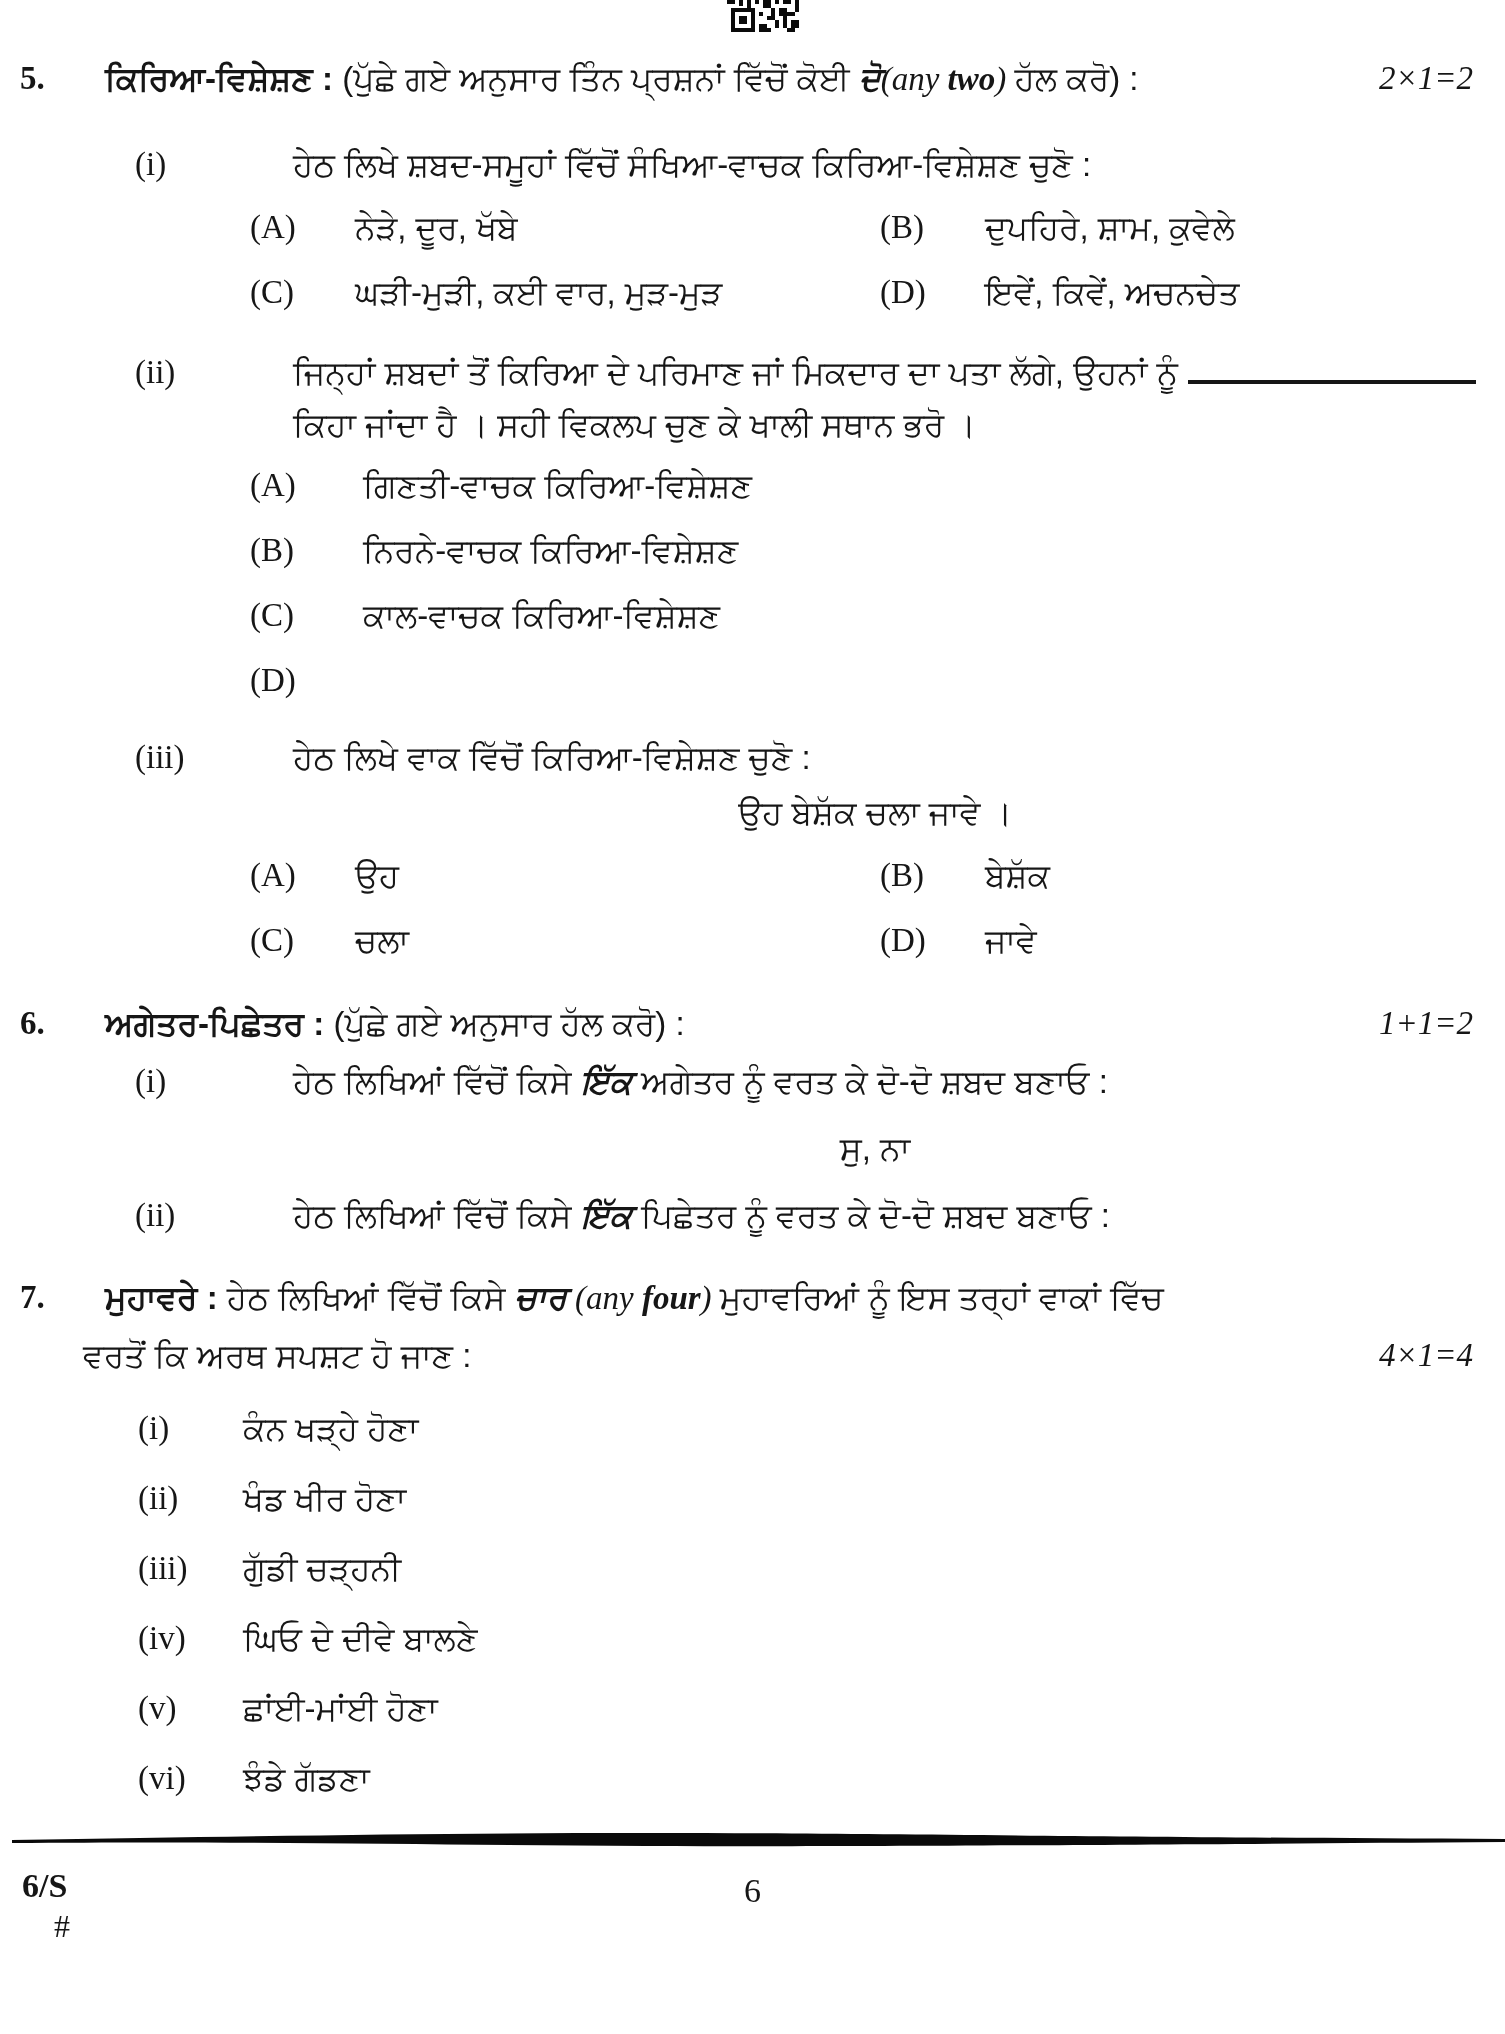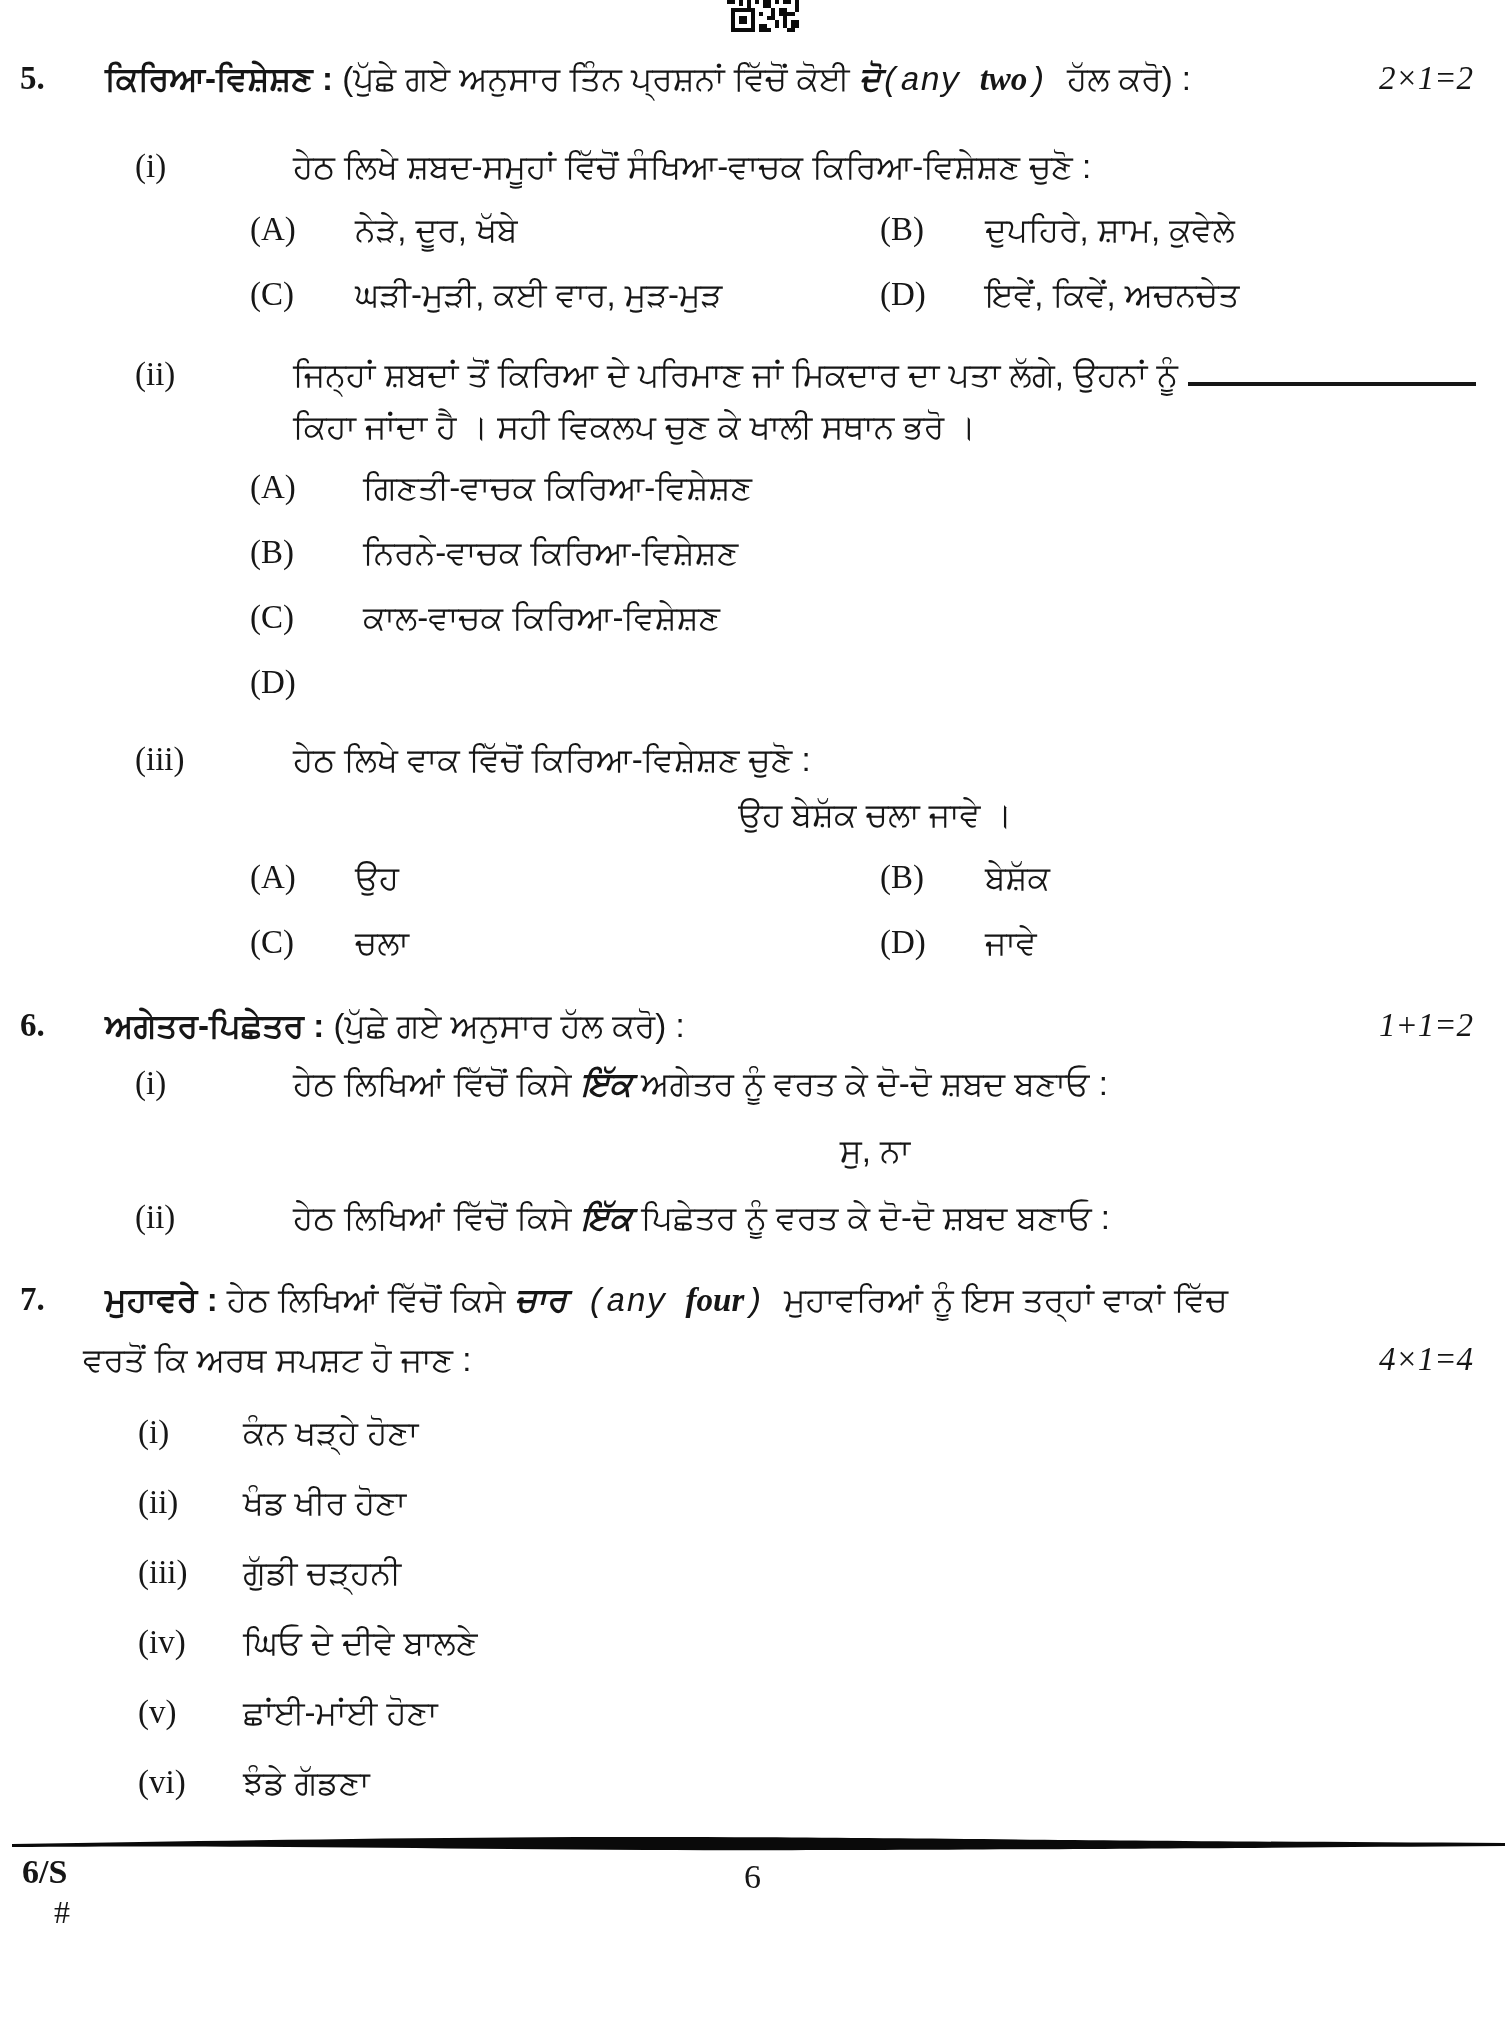--- a/index.html
+++ b/index.html
@@ -10,21 +10,21 @@
     background:#ffffff;
     color:#161616;
     font-family:"Liberation Sans","DejaVu Sans",sans-serif;
     font-size:33px;
     line-height:47px;
     overflow:hidden;
     box-sizing:border-box;
     padding:0 0 0 20px;
   }
   .nw{white-space:nowrap;}
-  .ser-i{font-family:Liberation Mono, monospace;font-style:italic;}
+  .ser-i{font-family:Liberation Serif, serif;font-style:italic;}
   .ser-bi{font-family:"Liberation Serif","DejaVu Serif",serif;font-style:italic;font-weight:bold;}
   .b{font-weight:bold;}
   .bi{font-weight:bold;font-style:italic;}
 
   .qr{position:absolute;left:726px;top:0;width:78px;height:36px;}
 
   .qhead{display:flex;position:relative;margin-right:0;}
   .qnum{flex:0 0 85px;font-family:"Liberation Serif","DejaVu Serif",serif;font-weight:bold;}
   .qbody{flex:1 1 auto;}
   .marksabs{
@@ -51,21 +51,21 @@
   }
 
   .indent-sentence{margin-left:225px;text-align:center;}
 
   .itemrow{display:flex;margin-left:118px;margin-top:23px;}
   .itemnum{flex:0 0 105px;font-family:"Liberation Serif","DejaVu Serif",serif;}
 
   .q7line2{position:relative;margin-left:63px;}
 
   .rule{display:block;margin-top:29px;margin-left:-14px;width:1505px;height:18px;}
-  .footer{position:relative;margin-top:0;height:90px;}
+  .footer{position:relative;margin-top:18px;height:90px;}
   .bk{position:absolute;left:2px;top:0;font-family:"Liberation Serif","DejaVu Serif",serif;font-weight:bold;font-size:34px;line-height:38px;}
   .hash{position:absolute;left:34px;top:36px;font-family:"Liberation Serif","DejaVu Serif",serif;font-size:32px;}
   .pgnum{position:absolute;left:0;right:20px;top:0;text-align:center;font-family:"Liberation Serif","DejaVu Serif",serif;font-size:34px;}
 
   
   .mt-head5{margin-top:55px;}
   .mt-s1{margin-top:38px;}
   .mt-og1{margin-top:16px;}
   .mt-s2{margin-top:33px;}
   .mt-l2{margin-top:5px;}

